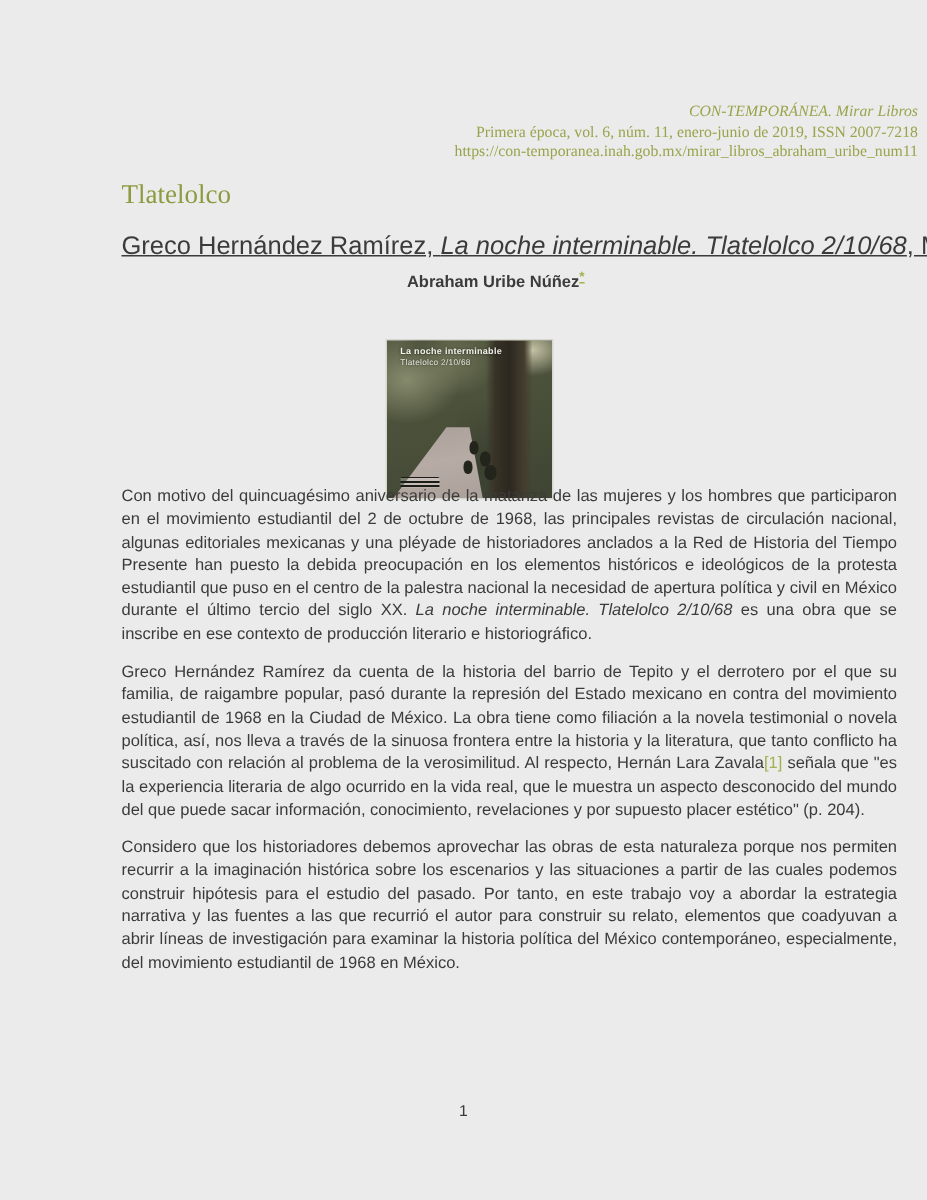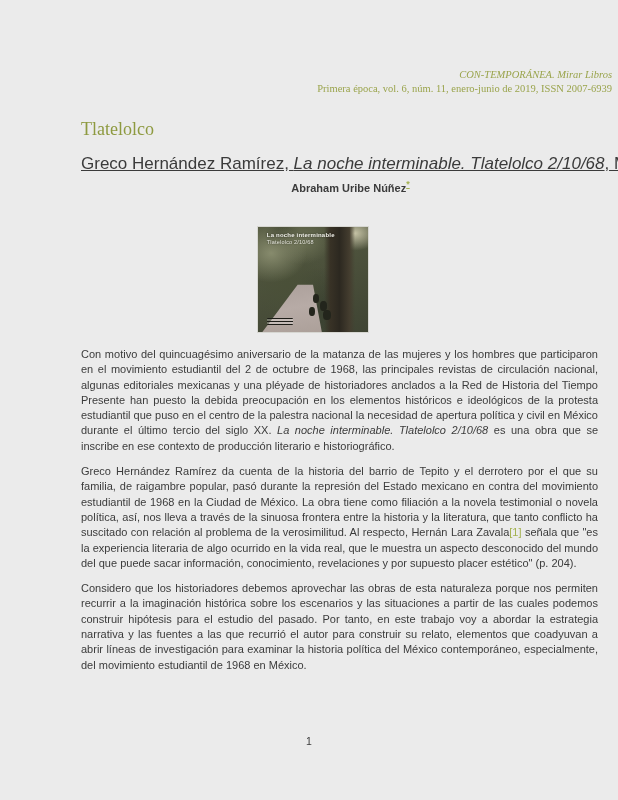--- a/index.html
+++ b/index.html
@@ -29,21 +29,21 @@
     font-family:"Liberation Serif","DejaVu Serif",serif;
     font-weight:normal;font-size:18px;color:var(--olive);
   }
   
   .citation{
     position:absolute;top:154px;left:81px;width:531px;
     font-size:17px;color:var(--body-text);white-space:nowrap;text-decoration:underline;
   }
   
   .author{
-    position:absolute;top:179px;left:92px;width:517px;text-align:center;
+    position:absolute;top:179px;left:72px;width:517px;text-align:center;
     font-size:11px;color:var(--body-text);font-weight:bold;
   }
   .author .fnmark{
     color:var(--link-green);font-weight:bold;font-size:9px;
     vertical-align:super;text-decoration:underline;cursor:pointer;
   }
   
   .cover{
     position:absolute;left:258px;top:227px;width:110px;height:105px;
     box-shadow:0 0 0 1px #d7d7d2;
@@ -76,42 +76,43 @@
     font-size:6px;line-height:7px;font-weight:bold;letter-spacing:.2px;
     text-shadow:0 0 2px rgba(0,0,0,.6);
   }
   .ctitle .l2{font-weight:normal;font-size:5.5px;opacity:.9;}
   .plogo{
     position:absolute;left:8%;bottom:7%;width:26px;height:7px;
     background:repeating-linear-gradient(0deg,#1d1d18 0 1.4px,rgba(255,255,255,.25) 1.4px 3px);
     border-radius:1px;
   }
   
-  .bodycopy{position:absolute;left:81px;top:347px;width:517px;}
+  .bodycopy{position:absolute;left:81px;top:324px;width:517px;}
   .bodycopy p{
     margin:0 0 10px;font-size:11px;line-height:15.3px;
     color:var(--body-text);text-align:justify;
   }
   .bodycopy p.indent1{text-indent:4px;}
   .it{font-style:italic;}
   .lk{color:var(--link-green);cursor:pointer;}
   
   .pagenum{
     position:absolute;top:735px;left:0;width:618px;text-align:center;
     font-size:10.5px;color:var(--body-text);
   }
 </style>
 </head>
 <body>
 
 <div class="page">
 
   <div class="jheader">
     <div class="jline1">CON-TEMPORÁNEA. Mirar Libros</div>
-    <div>Primera época, vol. 6, núm. 11, enero-junio de 2019, ISSN 2007-6939</div>
+    <div>Primera época, vol. 6, núm. 11, enero-junio de 2019, ISSN 2007-7218</div>
+    <div><a href="#">https://con-temporanea.inah.gob.mx/mirar_libros_abraham_uribe_num11</a></div>
   </div>
 
   <h1 class="atitle">Tlatelolco</h1>
 
   <div class="citation"><span>Greco Hernández Ramírez, </span><span class="it">La noche interminable. Tlatelolco 2/10/68</span><span>, México, Siglo XXI, 2018.</span></div>
 
   <div class="author">
     <span>Abraham Uribe Núñez</span><span class="fnmark">*</span>
   </div>
 

